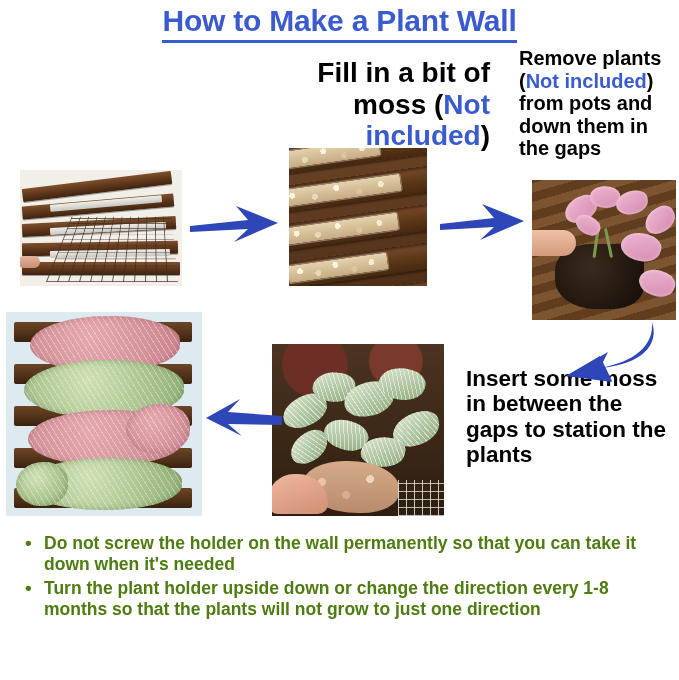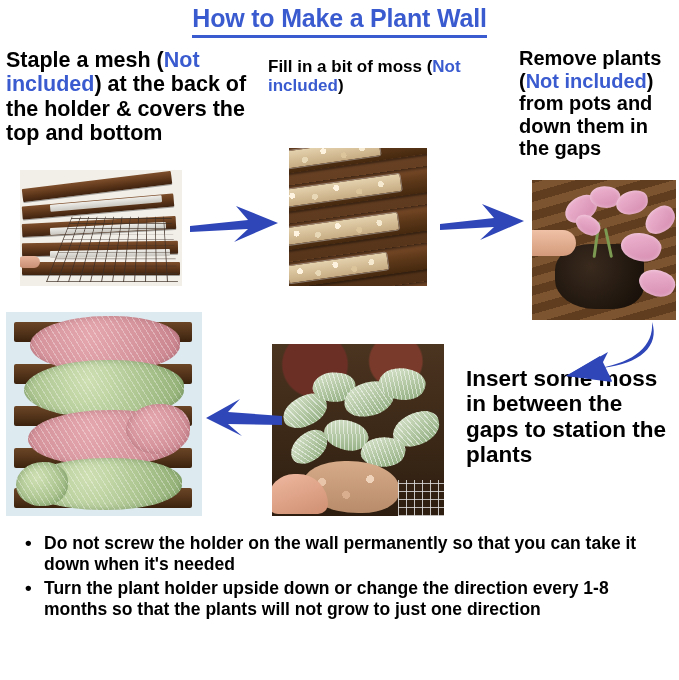--- a/index.html
+++ b/index.html
@@ -6,33 +6,33 @@
   body{
     width:679px;height:680px;position:relative;overflow:hidden;
     font-family:"Liberation Sans","DejaVu Sans",sans-serif;
     color:#111;
   }
   .page{position:relative;width:679px;height:680px;}
 
   
   #title{
     position:absolute;left:0;top:4px;width:679px;text-align:center;
-    font-size:25px;font-weight:bold;letter-spacing:-.2px;
+    font-size:30px;font-weight:bold;letter-spacing:-.2px;
     color:#3a5bd0;
   }
   #title span{
     display:inline-block;padding-bottom:2px;
     border-bottom:3px solid #3a5bd0;
   }
 
   
   .cap{position:absolute;font-weight:bold;color:#000;line-height:1.13;}
   .cap .blue{color:#3a5bd0;}
   #cap1{left:6px;top:48px;width:252px;font-size:21.5px;text-align:left;}
-  #cap2{left:268px;top:57px;width:222px;font-size:17px;text-align:left;}
+  #cap2{left:268px;top:57px;width:222px;font-size:28px;text-align:right;}
   #cap3{left:519px;top:47px;width:162px;font-size:20px;text-align:left;}
   #cap4{left:466px;top:366px;width:213px;font-size:22.5px;text-align:left;}
 
   
   .photo{position:absolute;overflow:hidden;}
 
   
   #photo1{left:20px;top:170px;width:162px;height:116px;background:#f2efe9;}
   #p1-scene{position:absolute;inset:0;}
   .p1-slat{
@@ -141,38 +141,35 @@
   #arrow1{left:186px;top:200px;width:96px;height:48px;}
   #arrow2{left:436px;top:198px;width:92px;height:48px;}
   #arrow3{left:556px;top:318px;width:104px;height:66px;}
   #arrow4{left:204px;top:394px;width:82px;height:50px;}
 
   
   #notes{position:absolute;left:18px;top:533px;width:648px;}
   #notes ul{margin:0;padding:0 0 0 26px;list-style:none;}
   #notes li{
     position:relative;font-size:17.5px;font-weight:bold;line-height:1.2;
-    margin-bottom:3px;color:#000000;
+    margin-bottom:3px;color:#4d7c0f;
   }
   #notes li::before{
     content:"\2022";position:absolute;left:-19px;top:-1px;font-size:19px;
   }
 </style>
 </head>
 <body>
 
 <div class="page">
 
   <div id="title">
     <span>How to Make a Plant Wall</span>
   </div>
 
-  <div class="cap" id="cap1">
-    <span>Staple a mesh (</span><span class="blue">Not included</span><span>) at the back of the holder  &amp; covers the top and bottom</span>
-  </div>
 
   <div class="cap" id="cap2">
     <span>Fill in a bit of moss (</span><span class="blue">Not included</span><span>)</span>
   </div>
 
   <div class="cap" id="cap3">
     <span>Remove plants (</span><span class="blue">Not included</span><span>) from pots and down them in the gaps</span>
   </div>
 
   <div class="cap" id="cap4">

